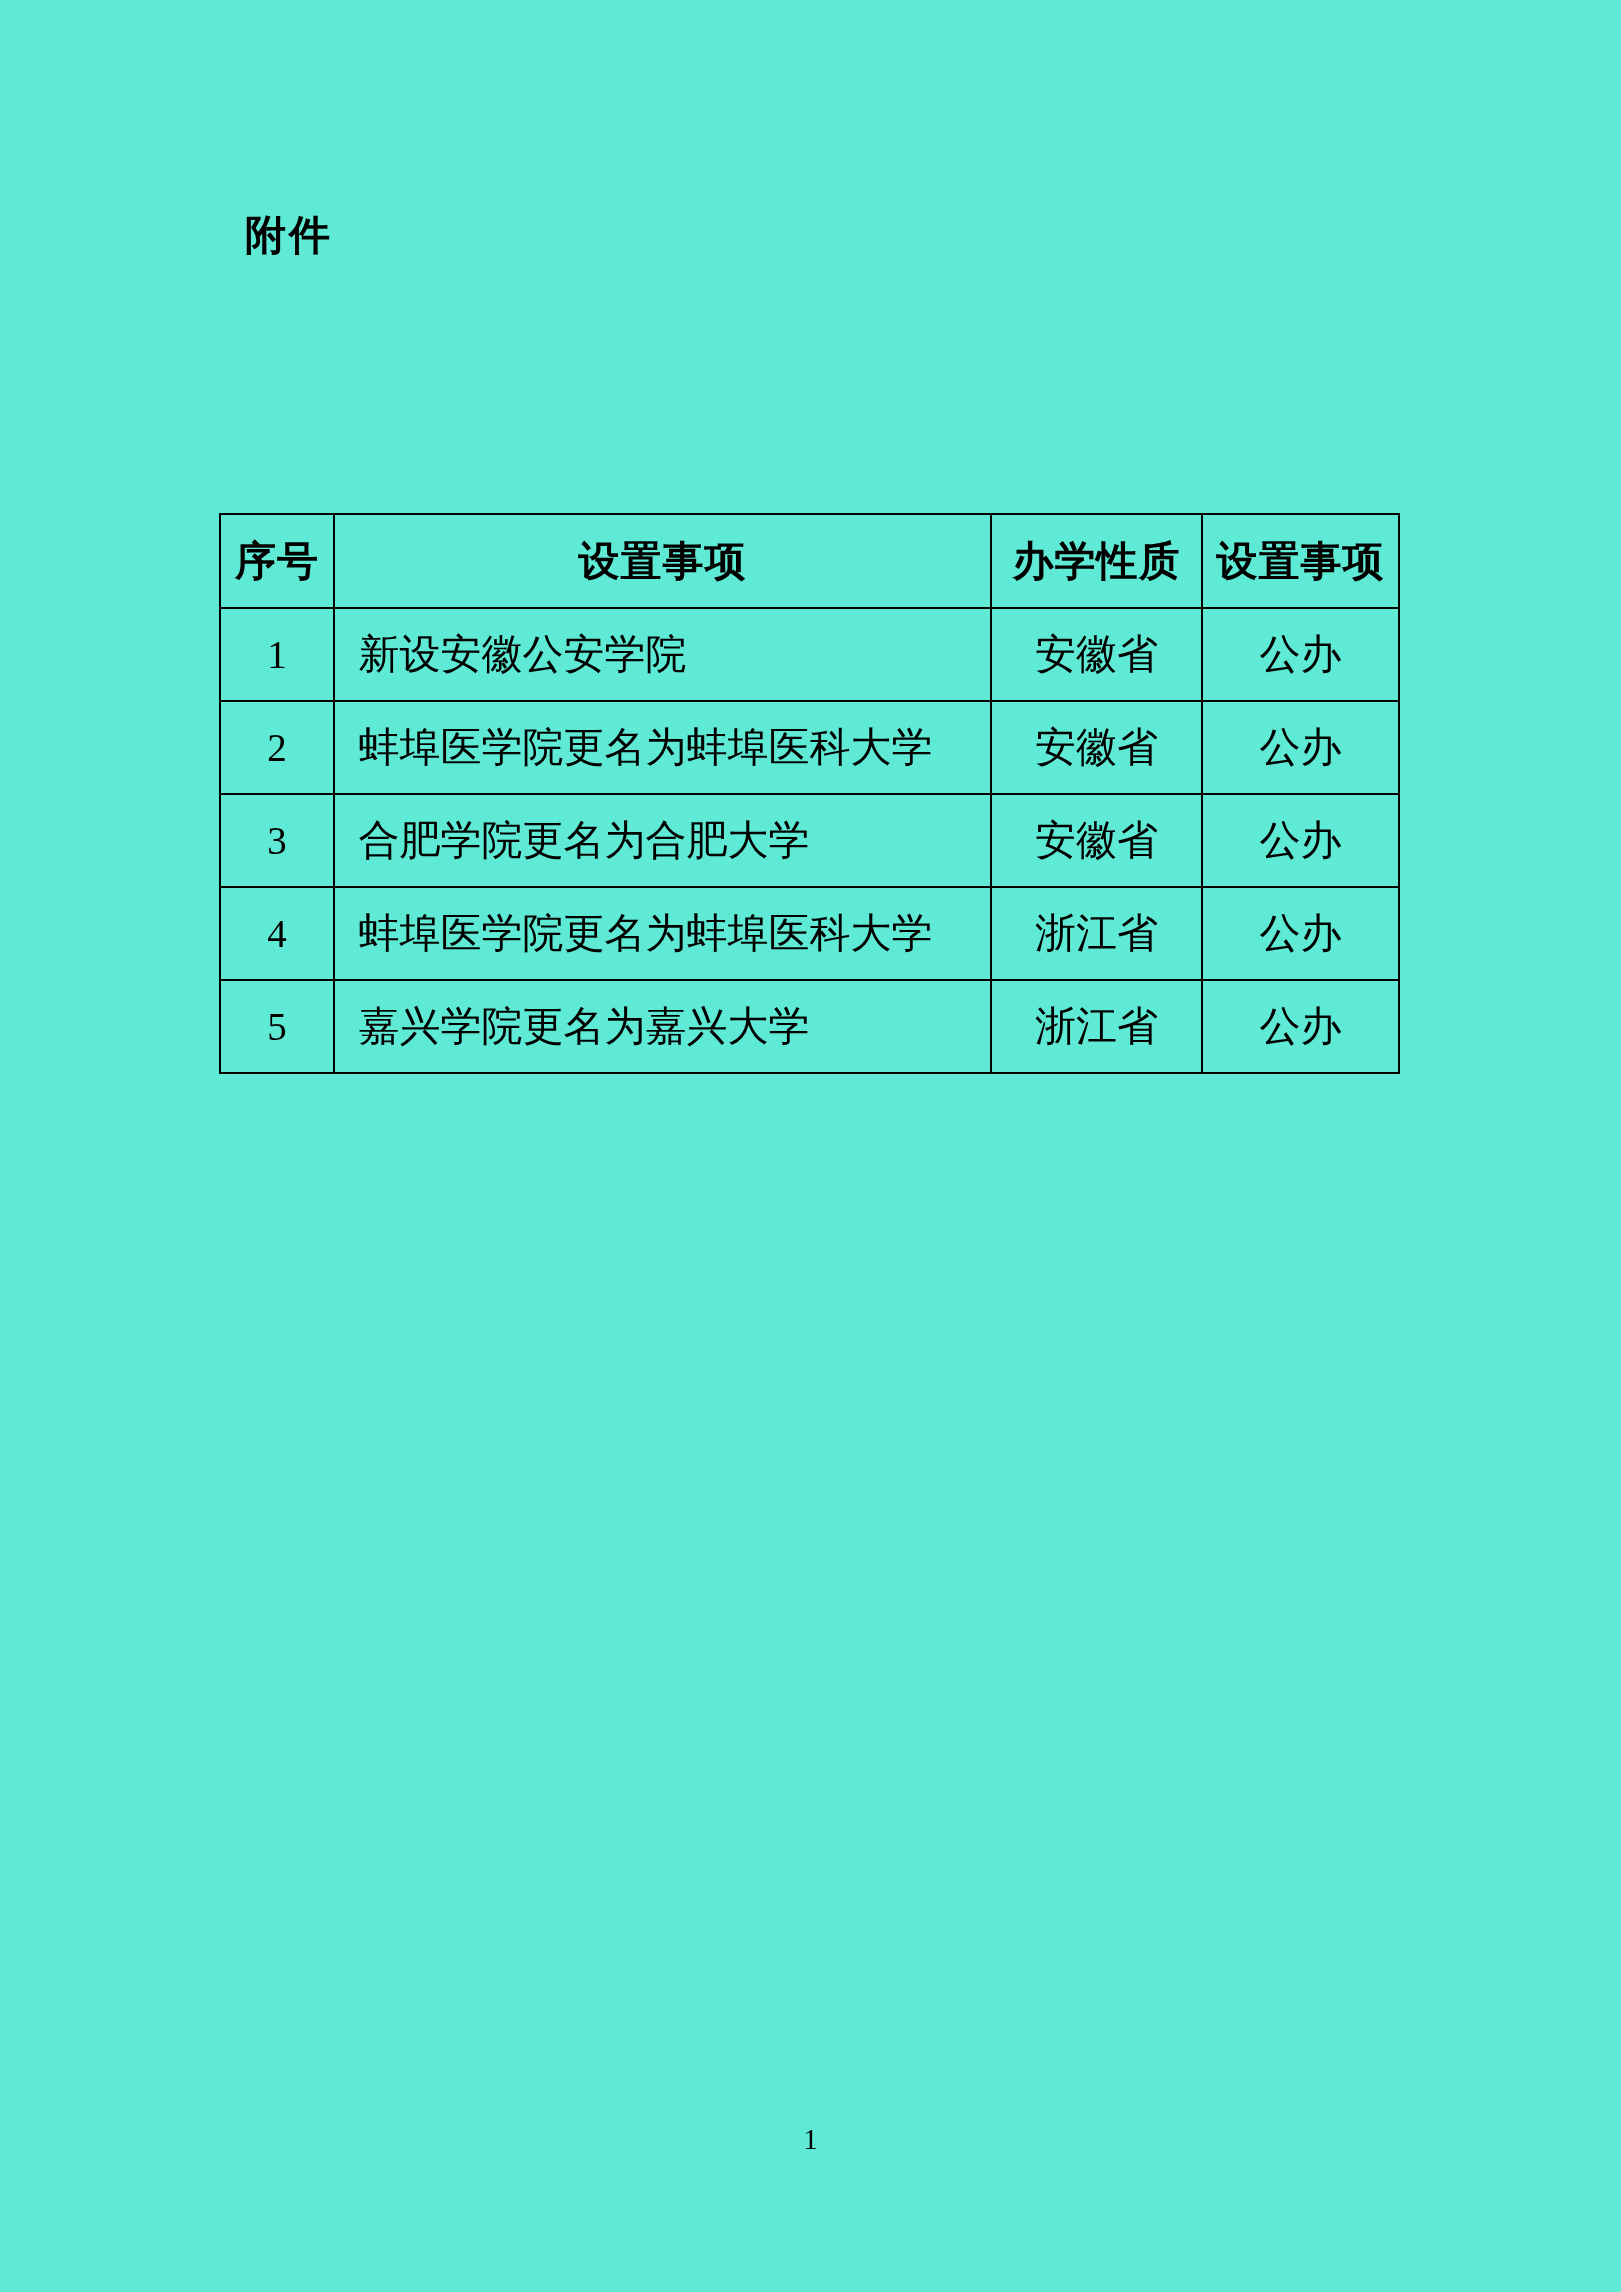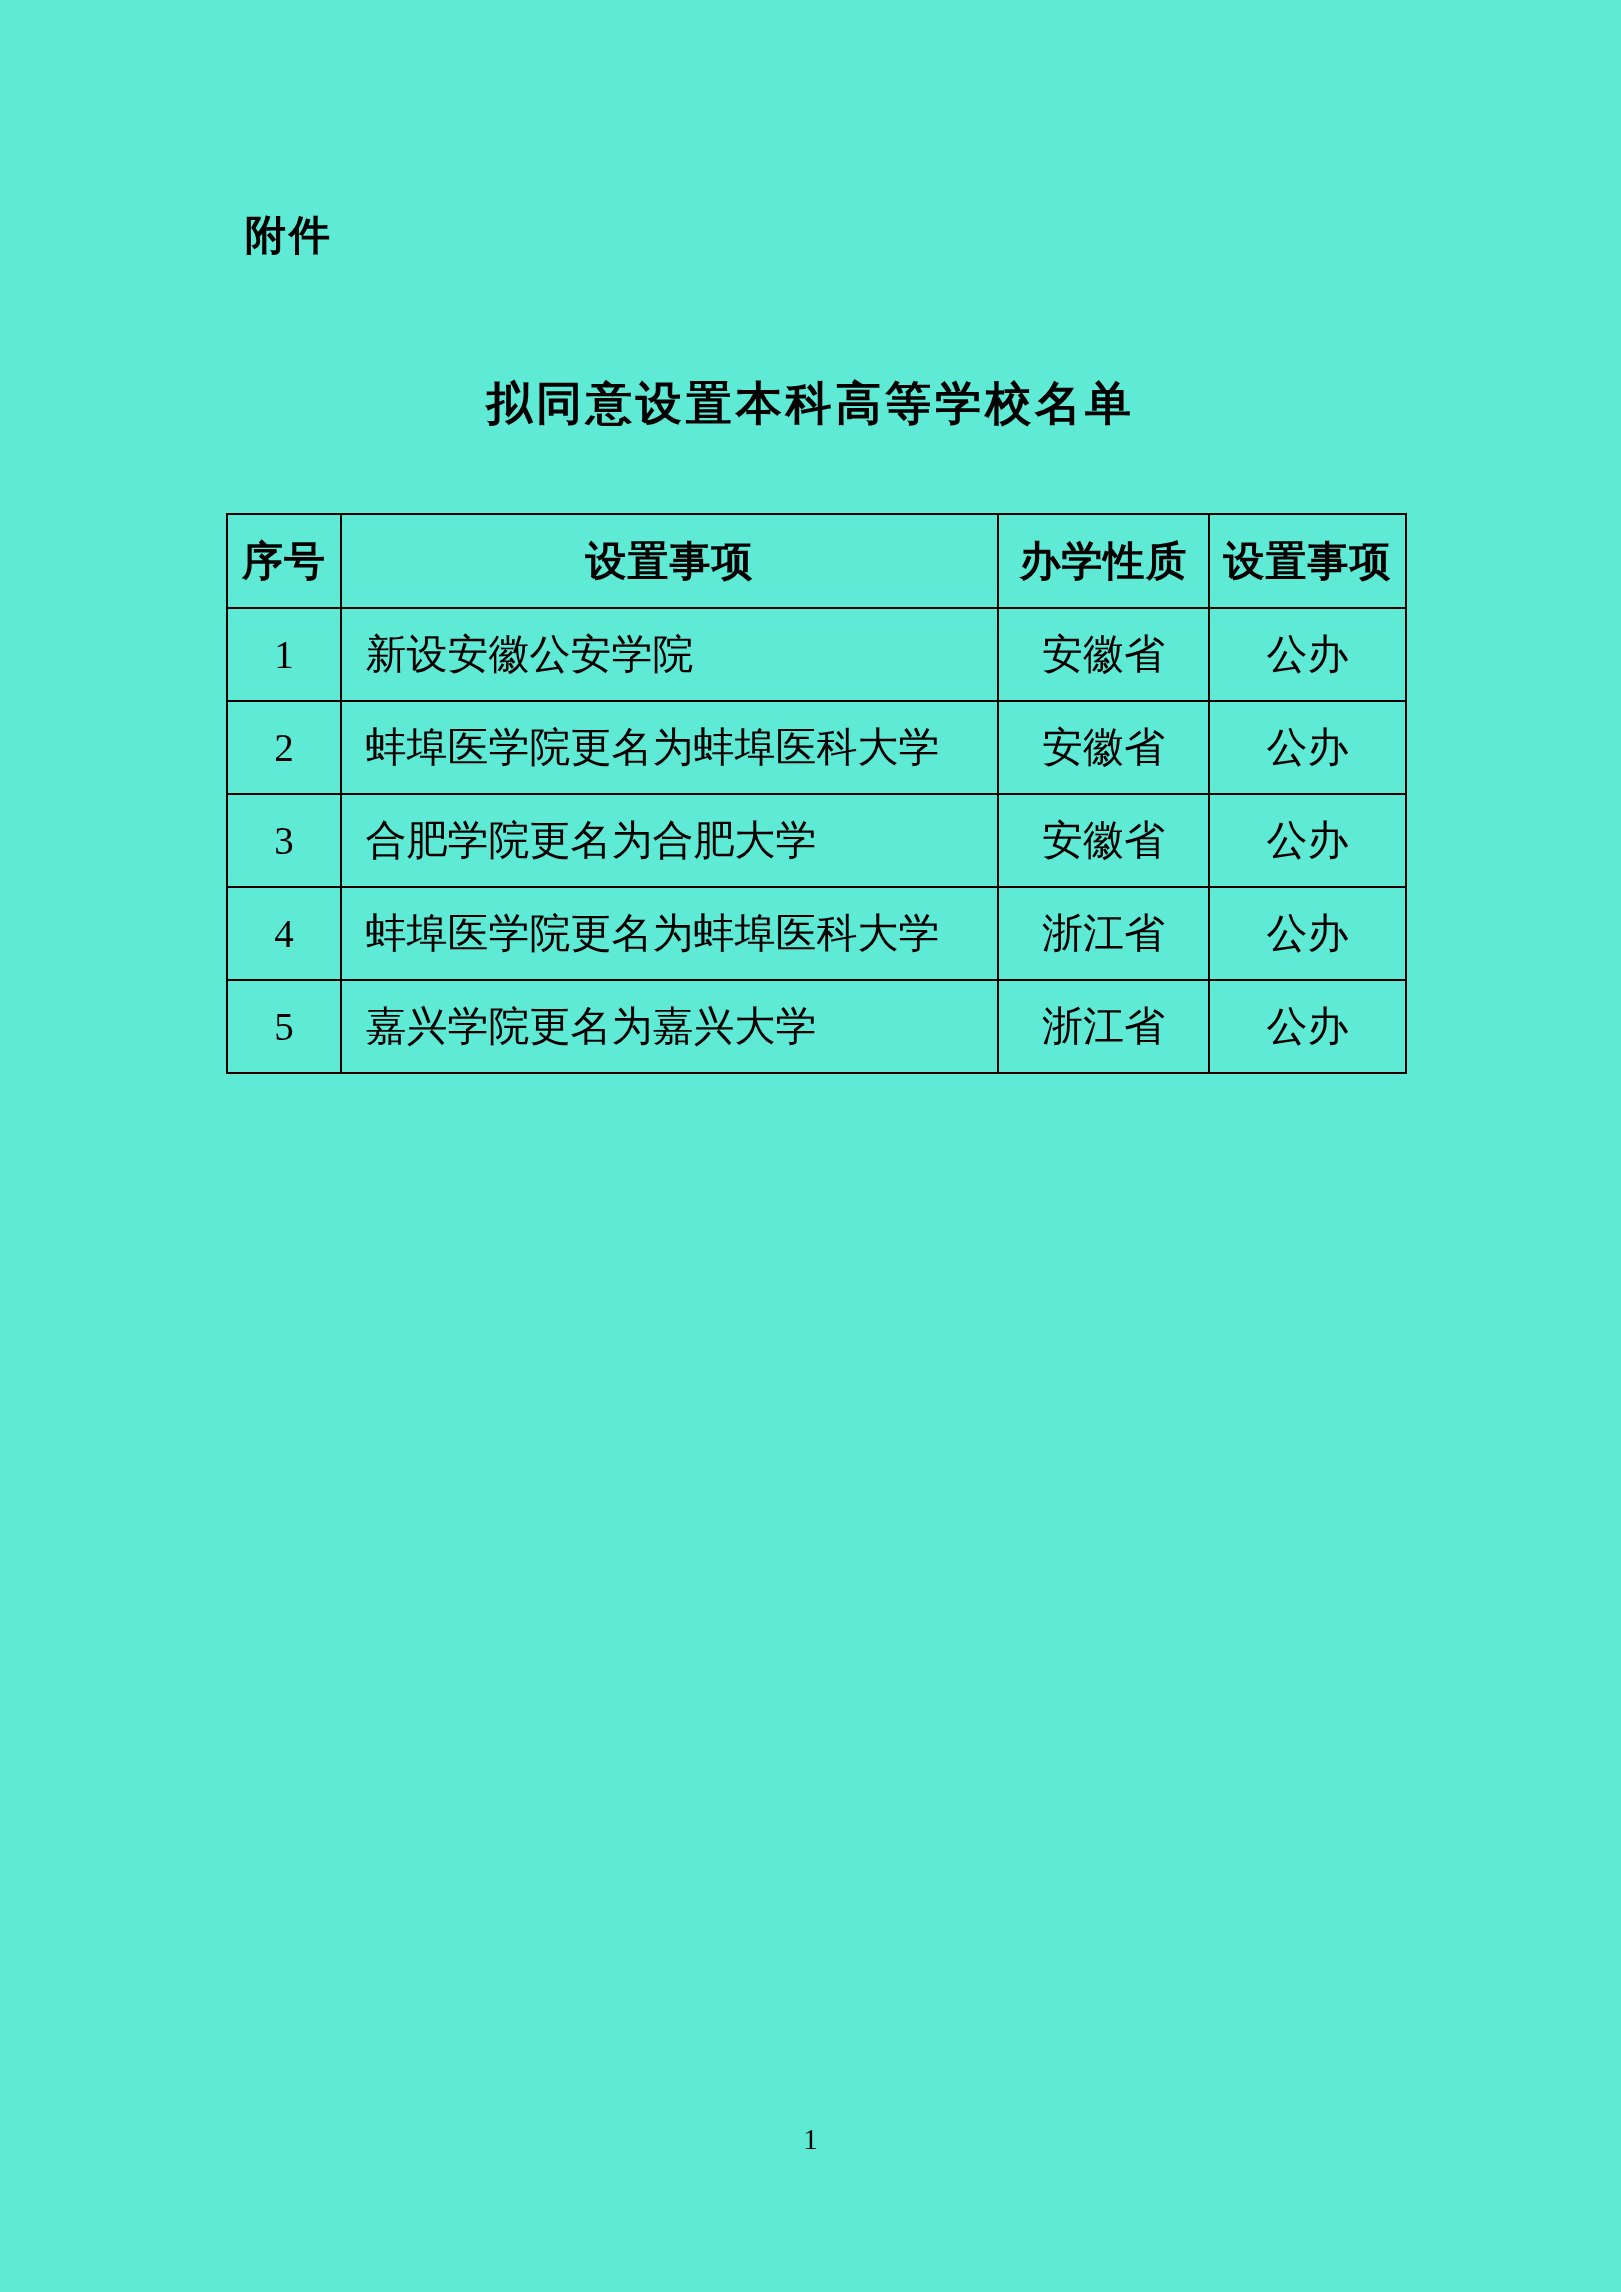--- a/index.html
+++ b/index.html
@@ -34,21 +34,21 @@
     text-align: center;
     font-family: "Liberation Sans", "DejaVu Sans", sans-serif;
     font-weight: bold;
     font-size: 46px;
     line-height: 51px;
     letter-spacing: 3.9px;
     white-space: nowrap;
   }
   table.schools-table {
     position: absolute;
-    left: 226px;
+    left: 219px;
     top: 513px;
     width: 1178px;
     border-collapse: collapse;
     table-layout: fixed;
     border: 2.9px solid #000000;
   }
   table.schools-table th,
   table.schools-table td {
     border: 2px solid #000000;
     vertical-align: middle;
@@ -89,21 +89,20 @@
     line-height: 33px;
   }
 </style>
 </head>
 <body>
 
 <div class="page">
 
   <div class="attachment-label">附件</div>
 
-  <div class="doc-title">拟同意设置本科高等学校名单</div>
 
   <table class="schools-table">
     <colgroup>
       <col style="width:114px">
       <col style="width:657px">
       <col style="width:211px">
       <col style="width:197px">
     </colgroup>
     <thead>
       <tr>

